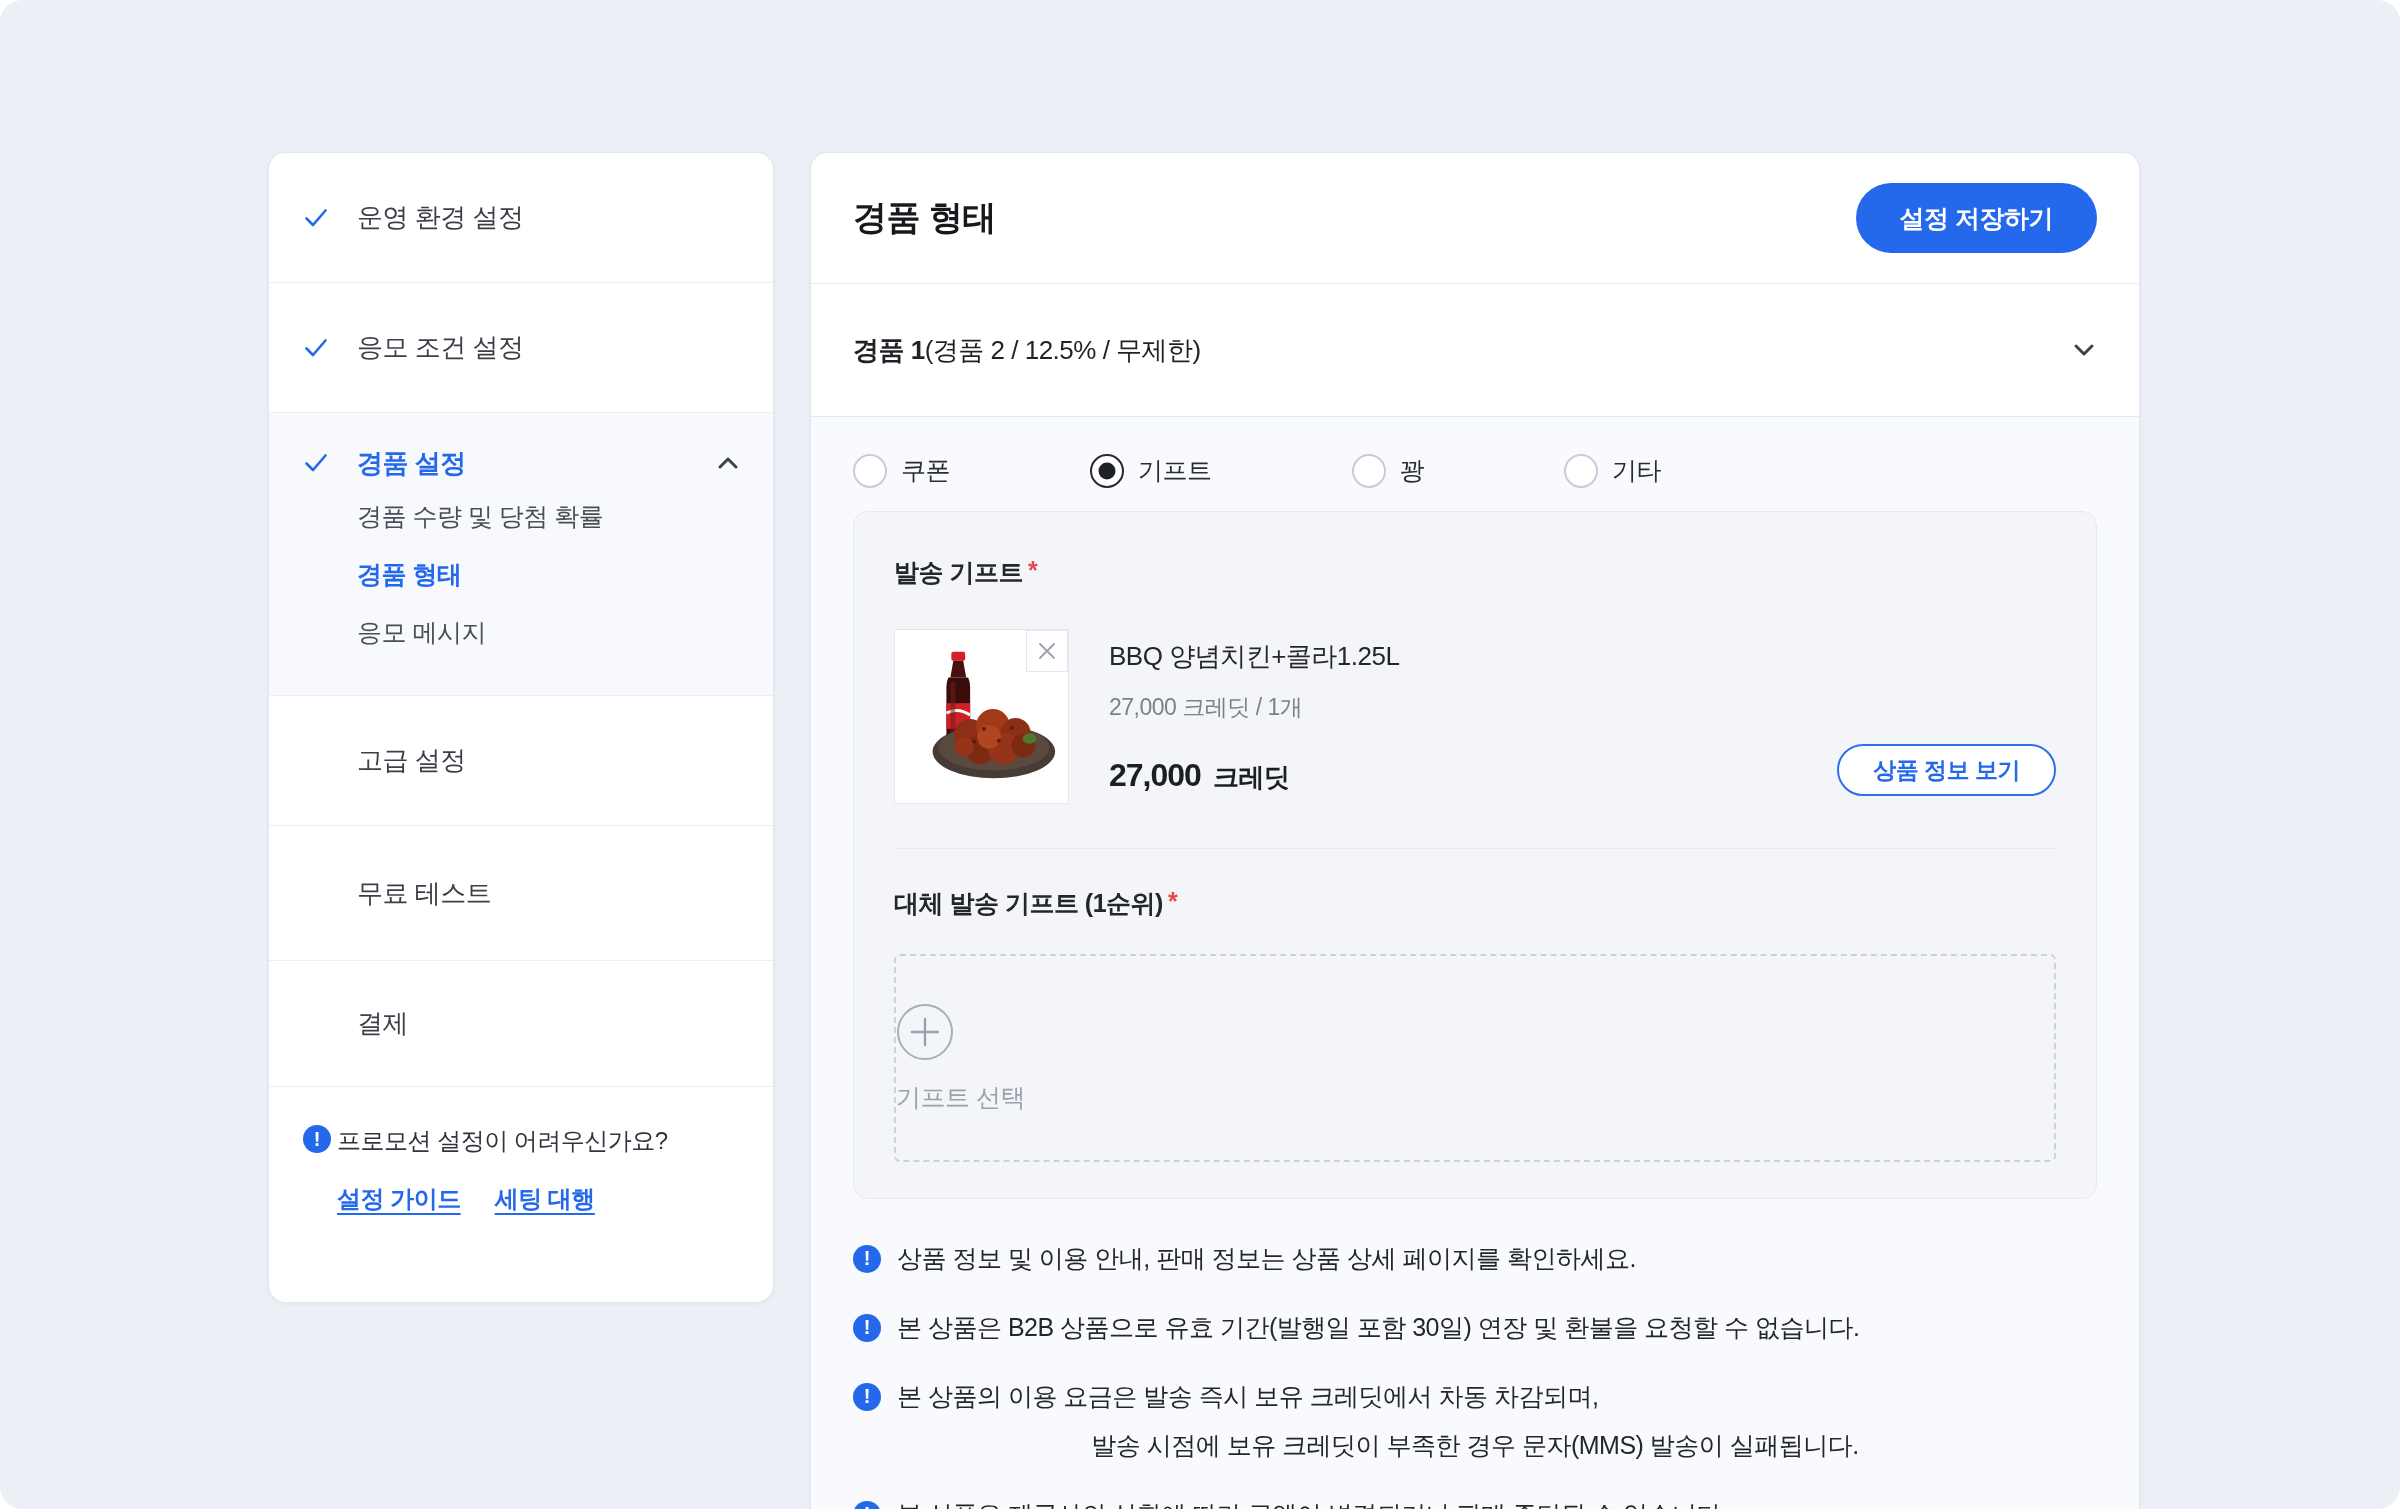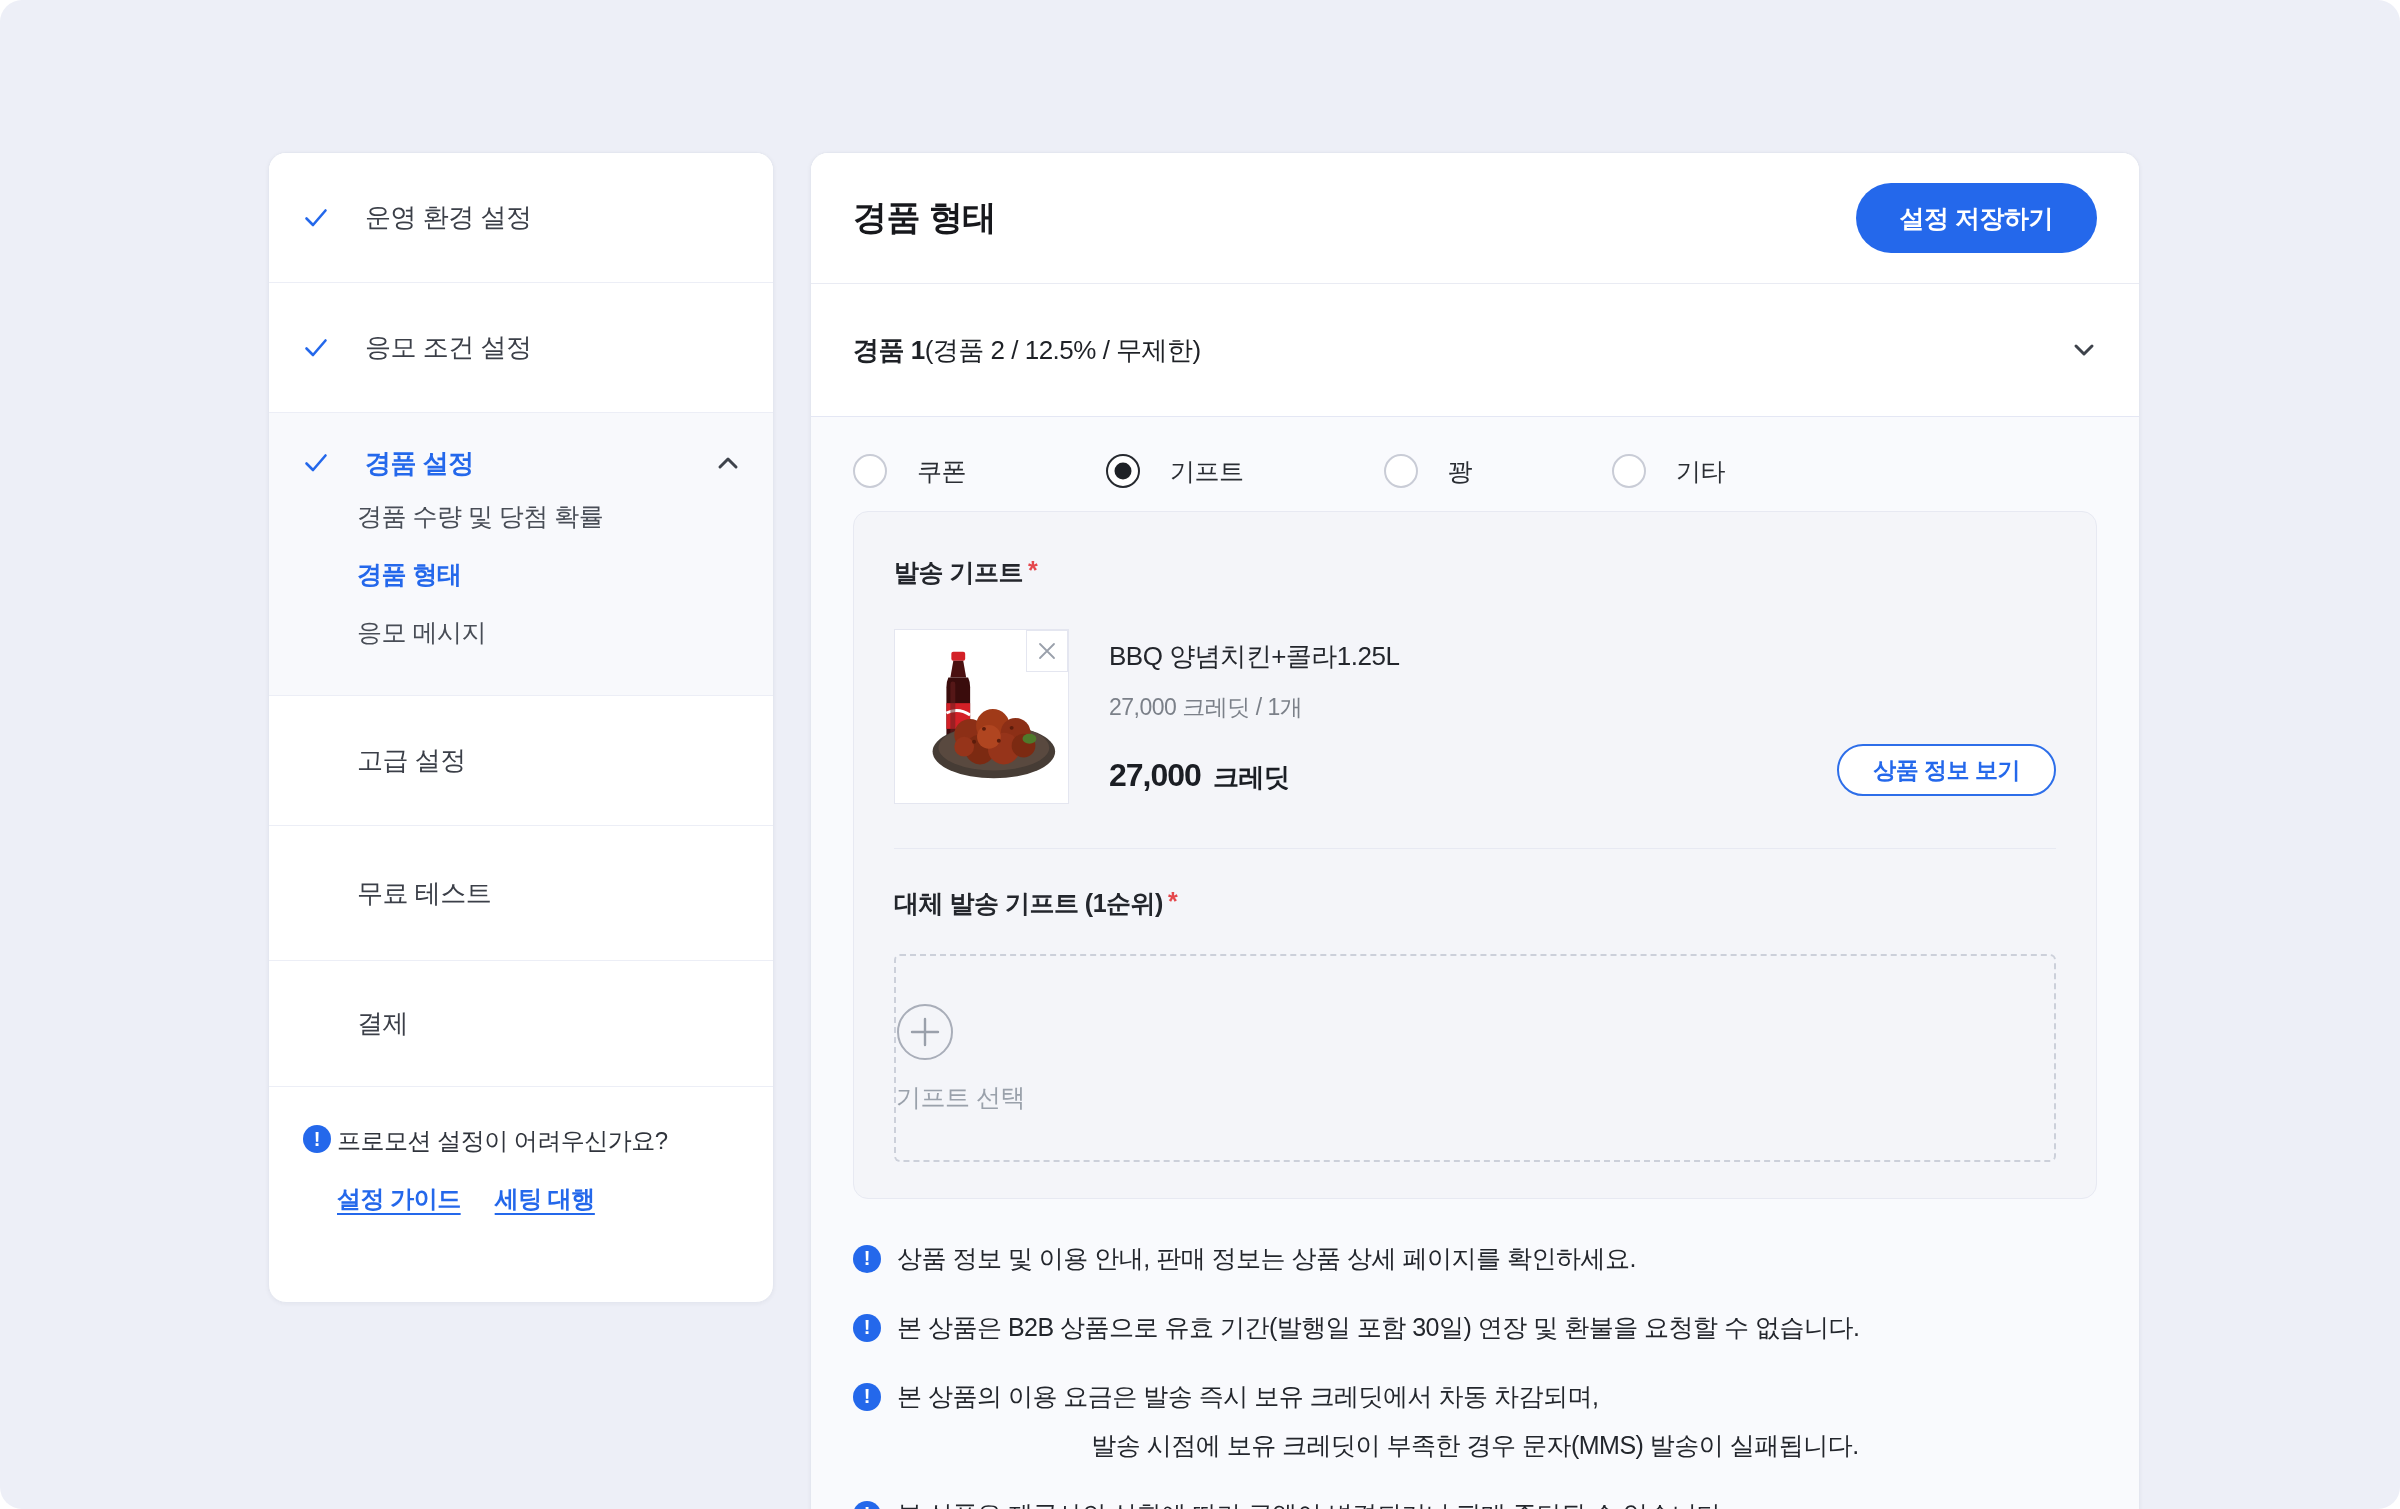--- a/index.html
+++ b/index.html
@@ -21,21 +21,21 @@
   
   .sidebar { left:268px; top:152px; width:506px; height:1151px; overflow:hidden; }
   .side-row {
     display:flex; align-items:center; padding-left:34px;
     border-bottom:1px solid #eceef6; background:#fff;
   }
   .side-row.h130 { height:130px; }
   .side-row.h135 { height:135px; }
   .side-row.h126 { height:126px; }
   .check-box { width:26px; height:26px; flex:0 0 26px; }
-  .side-label { margin-left:36px; font-size:26px; color:#3b3f48; letter-spacing:-0.5px; }
+  .side-label { margin-left:28px; font-size:26px; color:#3b3f48; letter-spacing:-0.5px; }
   .side-label.plain { margin-left:54px; }
   .accordion {
     background:#f8f9fc; border-bottom:1px solid #eceef6;
     padding:26px 0 34px 0;
   }
   .acc-head { display:flex; align-items:center; padding-left:34px; height:48px; }
   .acc-head .side-label { color:#2468eb; font-weight:700;text-align:center; }
   .acc-chevron { margin-left:auto; margin-right:32px; width:26px; height:26px; }
   .sub-item { padding-left:88px; height:58px; display:flex; align-items:center; }
   .sub-item span { font-size:25px; color:#484d56; letter-spacing:-0.5px; }
@@ -76,21 +76,21 @@
     padding:0 42px; border-bottom:1px solid #e4e7f4; background:#fff;
   }
   .section-title { font-size:26px; color:#1e2126; letter-spacing:-0.5px; }
   .section-title b { font-weight:700; }
   .section-title .rest { font-weight:500; }
   .sec-chevron { margin-left:auto; width:26px; height:26px; cursor:pointer; }
 
   .acc-body { background:#f9fafd; padding:37px 42px 40px 42px; min-height:900px; }
 
   .radio-row { display:flex; gap:140px; margin-bottom:23px; }
-  .radio-item { display:flex; align-items:center; gap:30px; cursor:pointer; }
+  .radio-item { display:flex; gap:14px; cursor:pointer; }
   .radio-circle {
     width:34px; height:34px; border-radius:50%;
     border:2px solid #c9ccd6; background:#fff; position:relative;
   }
   .radio-item.selected .radio-circle { border-color:#26292f; }
   .radio-item.selected .radio-circle::after {
     content:""; position:absolute; left:50%; top:50%; transform:translate(-50%,-50%);
     width:17px; height:17px; border-radius:50%; background:#1e2126;
   }
   .radio-item span { font-size:25px; color:#2a2d33; letter-spacing:-0.5px; }

